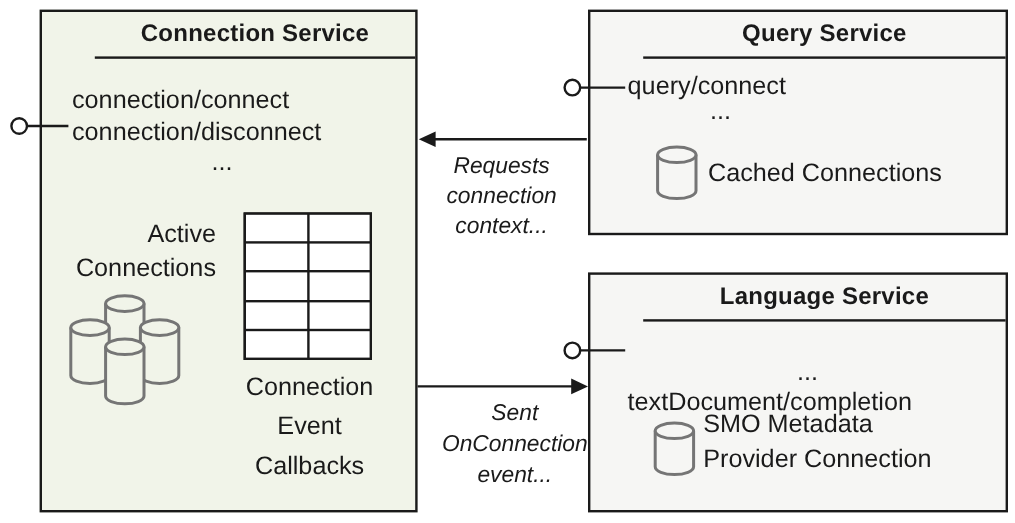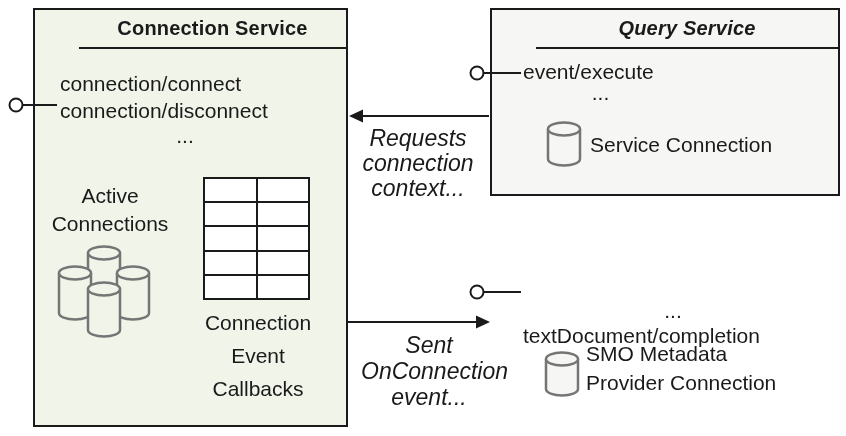--- a/index.html
+++ b/index.html
@@ -2,51 +2,51 @@
 <html style="--connection-box-fill: #F1F4E9; --service-box-fill: #F6F6F4; --border: #1A1A1A; --cylinder-stroke: #757575;"><head>
 <meta charset="utf-8">
 <style>
   html,body{margin:0;padding:0;background:#ffffff;}
   .canvas{
     position:relative;width:846px;height:436px;background:#ffffff;
     font-family:"Liberation Sans",sans-serif;color:#1a1a1a;overflow:hidden;
   }
   .box{position:absolute;border:2px solid var(--border,#1a1a1a);box-sizing:border-box;padding-left:44px;}
   .conn-box{left:33px;top:8px;width:315px;height:419px;background:var(--connection-box-fill,#f1f4e9);}
-  .query-box{left:490px;top:8px;width:350px;height:188px;background:var(--service-box-fill,#f6f6f4);font-style:italic;}
+  .query-box{left:490px;top:8px;width:350px;height:188px;background:var(--service-box-fill,#f6f6f4);}
   .lang-box{left:490px;top:227px;width:350px;height:200px;background:var(--service-box-fill,#f6f6f4);}
   .box-header{
     height:37px;border-bottom:2px solid var(--border,#1a1a1a);
     display:flex;align-items:center;justify-content:center;
     font-weight:bold;font-size:20px;letter-spacing:0.2px;
   }
   .txt{position:absolute;font-size:21px;line-height:27px;white-space:nowrap;}
   .multiline{white-space:pre-line;}
   .conn-methods{left:60px;top:70px;}
   .conn-ellipsis{left:60px;top:122px;width:250px;text-align:center;}
-  .active-label{left:40px;top:182px;width:140px;line-height:28px;text-align:center;}
+  .active-label{left:40px;top:182px;width:140px;line-height:28px;text-align:right;}
   .cluster-svg{position:absolute;left:55px;top:243px;}
   .cb-table{
     position:absolute;left:203px;top:177px;width:107px;height:123px;box-sizing:border-box;
     display:grid;grid-template-columns:1fr 1fr;grid-template-rows:repeat(5,1fr);
     gap:2px;background:var(--border,#1a1a1a);border:2px solid var(--border,#1a1a1a);
   }
   .cb-cell{background:#ffffff;}
   .callbacks-label{left:185px;top:306px;width:146px;line-height:33px;text-align:center;}
   .query-method{left:523px;top:58px;}
   .query-ellipsis{left:523px;top:81px;width:155px;text-align:center;line-height:24px;}
   .cyl-svg{position:absolute;}
   .query-cyl{left:546px;top:120px;}
   .cached-label{left:590px;top:131px;}
   .lang-method{left:523px;top:278px;margin-top:44px;}
   .lang-ellipsis{left:523px;top:300px;width:300px;text-align:center;line-height:22px;}
   .lang-cyl{left:544px;top:350px;}
   .smo-label{left:586px;top:339px;width:232px;line-height:29px;}
   .arrow-label{
-    position:absolute;font-size:23px;font-style:italic;line-height:25px;
+    position:absolute;font-size:19px;font-style:italic;line-height:25px;
     text-align:center;white-space:pre-line;width:136px;left:350px;
   }
   .requests-label{top:126px;}
   .sent-label{top:332px;line-height:26px;margin-left:11px;}
   .overlay{position:absolute;left:0;top:0;pointer-events:none;}
   .wire{stroke:var(--border,#1a1a1a);stroke-width:2;fill:none;}
   .arrowhead{fill:var(--border,#1a1a1a);stroke:none;}
   .lolli{fill:#ffffff;stroke:var(--border,#1a1a1a);stroke-width:2;}
   .cyl-conn{fill:var(--connection-box-fill,#f1f4e9);stroke:var(--cylinder-stroke,#757575);stroke-width:2.5;stroke-linejoin:round;}
   .cyl-svc{fill:var(--service-box-fill,#f6f6f4);stroke:var(--cylinder-stroke,#757575);stroke-width:2.5;stroke-linejoin:round;}
@@ -61,20 +61,25 @@
       <span>Connection Service</span>
     </div>
   </div>
 
   <div class="box query-box">
     <div class="box-header">
       <span>Query Service</span>
     </div>
   </div>
 
+  <div class="box lang-box">
+    <div class="box-header">
+      <span>Language Service</span>
+    </div>
+  </div>
 
   <div class="txt conn-methods">
     <div>connection/connect</div>
     <div>connection/disconnect</div>
   </div>
   <div class="txt conn-ellipsis">...</div>
 
   <div class="txt active-label multiline">Active
 Connections</div>
 
@@ -107,28 +112,28 @@
       <div class="cb-cell"></div>
       <div class="cb-cell"></div>
       <div class="cb-cell"></div>
       <div class="cb-cell"></div>
     </div>
 
   <div class="txt callbacks-label multiline">Connection
 Event
 Callbacks</div>
 
-  <div class="txt query-method">event/execute</div>
+  <div class="txt query-method">query/connect</div>
   <div class="txt query-ellipsis">...</div>
 
   <svg class="cyl-svg query-cyl" width="36" height="48" viewBox="0 0 36 48">
     <path class="cyl-svc" d="M2,9 v30 a16,6.5 0 0 0 32,0 v-30"></path>
     <ellipse class="cyl-svc" cx="18" cy="9" rx="16" ry="6.5"></ellipse>
   </svg>
-  <div class="txt cached-label">Service Connection</div>
+  <div class="txt cached-label">Cached Connections</div>
 
   <div class="txt lang-method">textDocument/completion</div>
   <div class="txt lang-ellipsis">...</div>
 
   <svg class="cyl-svg lang-cyl" width="36" height="48" viewBox="0 0 36 48">
     <path class="cyl-svc" d="M2,9 v30 a16,6.5 0 0 0 32,0 v-30"></path>
     <ellipse class="cyl-svc" cx="18" cy="9" rx="16" ry="6.5"></ellipse>
   </svg>
   <div class="txt smo-label multiline">SMO Metadata
 Provider Connection</div>

